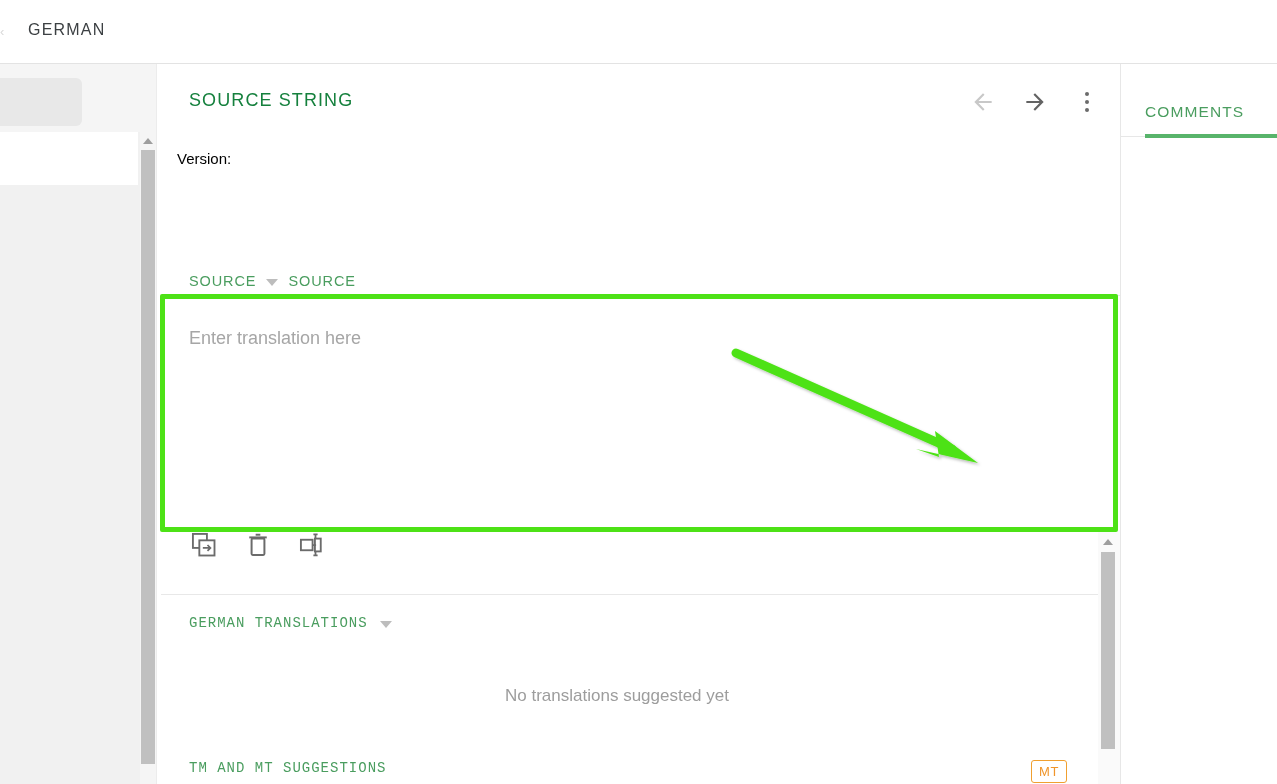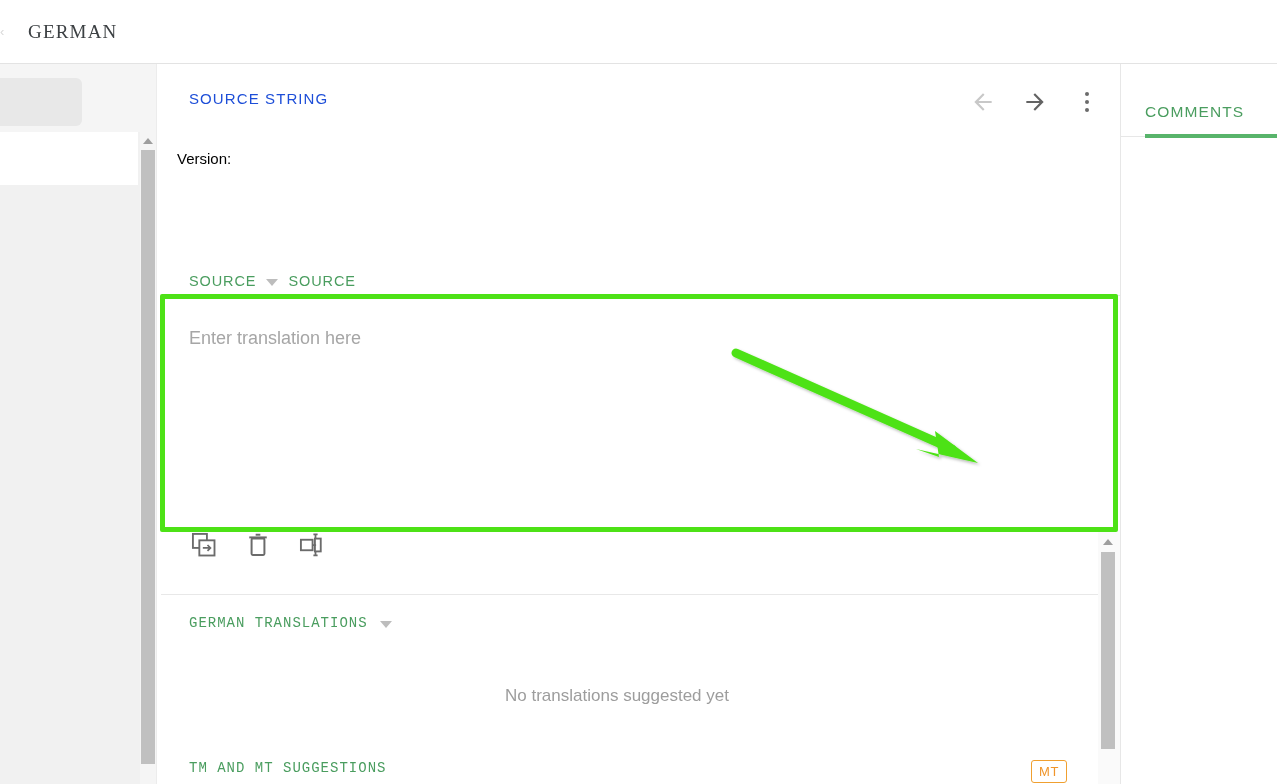--- a/index.html
+++ b/index.html
@@ -17,21 +17,21 @@
   .topbar {
     position: absolute; left: 0; top: 0; width: 1277px; height: 64px;
     background: #ffffff; border-bottom: 1px solid #e3e3e3;
   }
   .topbar-back {
     position: absolute; left: 0px; top: 26px; width: 10px; height: 12px;
     color: #d9d9d9; font-size: 13px; line-height: 12px; overflow: hidden;
   }
   .topbar-title {
     position: absolute; left: 28px; top: 21px;
-    font-size: 19px; letter-spacing: 1.2px; color: #3c4043; font-weight: 400; font-family: Liberation Serif, serif;
+    font-size: 16px; letter-spacing: 1.2px; color: #3c4043; font-weight: 400;
   }
 
   
   .sidebar {
     position: absolute; left: 0; top: 64px; width: 140px; height: 720px;
     background: #f1f1f1;
   }
   .sidebar-searchrow {
     position: absolute; left: 0; top: 0; width: 140px; height: 68px; background:#f5f5f5;
   }
@@ -73,21 +73,21 @@
 
   
   .main {
     position: absolute; left: 156px; top: 64px; width: 964px; height: 720px;
     background: #ffffff; border-left: 1px solid #ececec;
   }
 
   .card-header { position: absolute; left: 0; top: 0; width: 964px; height: 60px; }
   .source-label {
     position: absolute; left: 32px; top: 26px;
-    font-size: 15px; letter-spacing: 1.1px; color: #1d4ed8;
+    font-size: 18px; letter-spacing: 1.1px; color: #15803d;
   }
   .hdr-actions { position: absolute; right: 14px; top: 18px; display: flex; align-items: center; gap: 12px; }
   .icon-btn {
     width: 40px; height: 40px; border: none; background: transparent; cursor: pointer;
     display: flex; align-items: center; justify-content: center; border-radius: 50%;
   }
   .icon-btn svg { display: block; }
   .kebab { display: flex; flex-direction: column; gap: 4px; align-items: center; }
   .kebab i { width: 4px; height: 4px; border-radius: 50%; background: #6b6b6b; display:block; }
 

